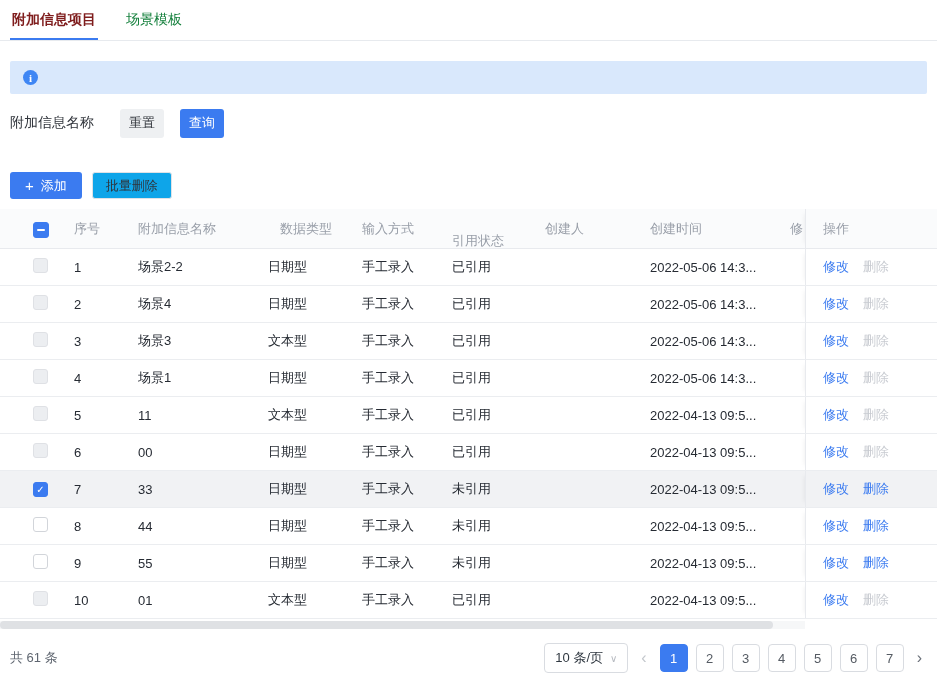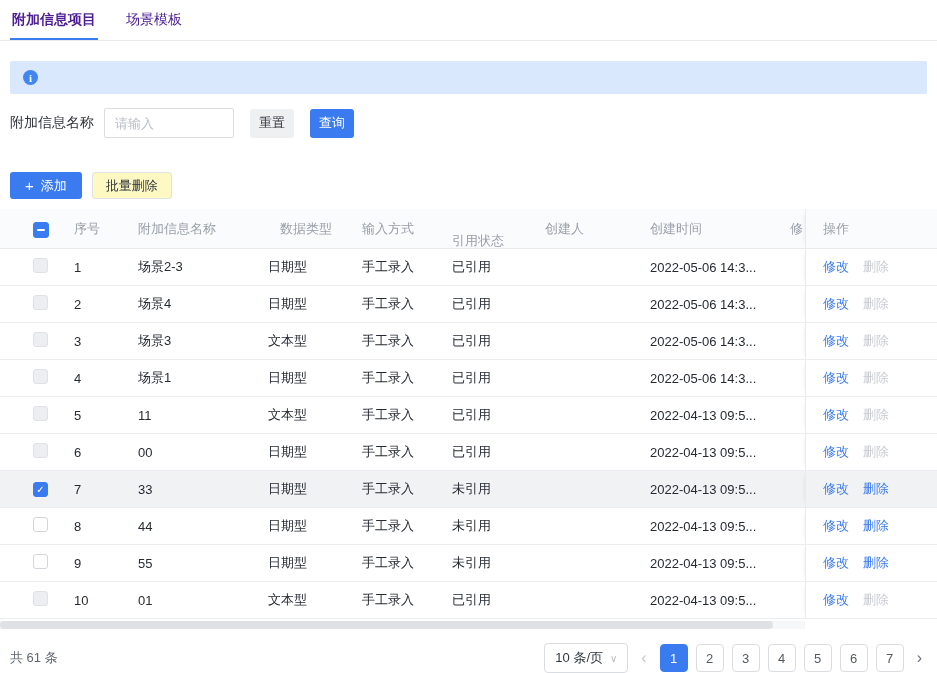--- a/index.html
+++ b/index.html
@@ -4,23 +4,23 @@
 <style>
   * { box-sizing: border-box; margin: 0; padding: 0; }
   html,body { background:#fff; }
   body {
     width: 937px; height: 673px; overflow: hidden;
     font-family: "Liberation Sans", "DejaVu Sans", sans-serif;
     font-size: 13px; color: #262b33;
   }
   
   .tabbar { height:41px; border-bottom:1px solid #e7eaee; display:flex; padding-left:10px; }
-  .tab { margin-right:26px; padding:11px 2px; font-size:14px; color:#4c1d95; cursor:pointer;
+  .tab { margin-right:26px; padding:11px 2px; font-size:14px; color:#15803d; cursor:pointer;
          border-bottom:2px solid transparent; }
-  .tab.active { color:#4c1d95; border-bottom-color:#3b7bf0; font-weight:bold; }
+  .tab.active { color:#7f1d1d; border-bottom-color:#3b7bf0; font-weight:bold; }
   
   .banner { margin:20px 10px 0; height:33px; background:#d9e8fc; border-radius:2px;
             display:flex; align-items:center; padding:0 13px; color:#3f4854; }
   .info-icon { width:15px; height:15px; border-radius:50%; background:#3f86f4; color:#fff;
                font-size:11px; font-weight:bold; display:flex; align-items:center; justify-content:center;
                margin-right:9px; flex:none; font-family:"Liberation Serif", serif; }
   
   .search-row { margin:13px 10px 0; height:32px; display:flex; align-items:center; }
   .search-row label { font-size:14px; color:#30343b; margin-right:10px; }
   .search-input { width:130px; height:30px; border:1px solid #d9dce1; border-radius:2px;
@@ -30,21 +30,21 @@
   .btn { border:none; border-radius:3px; font-size:13px; cursor:pointer; height:29px;
          font-family:"Liberation Sans", sans-serif; }
   .btn-gray  { background:#eef0f2; color:#30343b; width:44px; margin-left:16px; }
   .btn-blue  { background:#3b7bf0; color:#fff; width:44px; margin-left:16px; }
   
   .toolbar { margin:33px 10px 0; display:flex; gap:10px; }
   .btn-add { background:#3b7bf0; color:#fff; height:27px; padding:0 15px; display:flex;
              align-items:center; border:none; border-radius:3px; font-size:13px; cursor:pointer;
              font-family:"Liberation Sans", sans-serif; }
   .btn-add .plus { font-size:15px; margin-right:7px; line-height:1; }
-  .btn-batch { background:#fef9c3; color:#30343b; height:27px; padding:0 13px;
+  .btn-batch { background:#0ea5e9; color:#30343b; height:27px; padding:0 13px;
                border:1px solid #dfe2e6; border-radius:3px; font-size:13px; cursor:pointer;
                font-family:"Liberation Sans", sans-serif; }
   
   .table { margin-top:10px; width:937px; }
   .thead { display:flex; height:40px; align-items:center; background:#fafbfc;
            border-bottom:1px solid #e8eaee; color:#989ea8; }
   .th, .td { padding-left:18px; overflow:hidden; white-space:nowrap; flex:none; }
   .cell-cb { padding-left:33px; }
   .tr { display:flex; height:37px; align-items:center; border-bottom:1px solid #ebedf0;
         background:#fff; }
@@ -89,21 +89,20 @@
   <div class="tab active">附加信息项目</div>
   <div class="tab">场景模板</div>
 </div>
 
 <div class="banner">
   <span class="info-icon">i</span>
 </div>
 
 <div class="search-row">
   <label>附加信息名称</label>
-  <input class="search-input" placeholder="请输入" style="">
   <button class="btn btn-gray">重置</button>
   <button class="btn btn-blue">查询</button>
 </div>
 
 <div class="toolbar">
   <button class="btn-add">
     <span class="plus">+</span>
     <span>添加</span>
   </button>
   <button class="btn-batch">批量删除</button>
@@ -123,21 +122,21 @@
       <div class="th" style="width: 140px;">创建时间</div>
       <div class="th" style="width: 33px;">修</div>
       <div class="op">
         <span>操作</span>
       </div>
     </div>
   <div id="tbody">
       <div class="tr">
         <div class="td cell-cb" style="width: 56px;"><span class="cb disabled"></span></div>
         <div class="td" style="width: 64px;">1</div>
-        <div class="td" style="width: 130px;">场景2-3</div>
+        <div class="td" style="width: 130px;">场景2-2</div>
         <div class="td" style="width: 94px;">日期型</div>
         <div class="td" style="width: 90px;">手工录入</div>
         <div class="td" style="width: 93px;">已引用</div>
         <div class="td" style="width: 105px;"></div>
         <div class="td" style="width: 140px;">2022-05-06 14:3...</div>
         <div class="td" style="width: 33px;"></div>
         <div class="op">
           <span class="link">修改</span>
           <span class="link-disabled">删除</span>
         </div>

